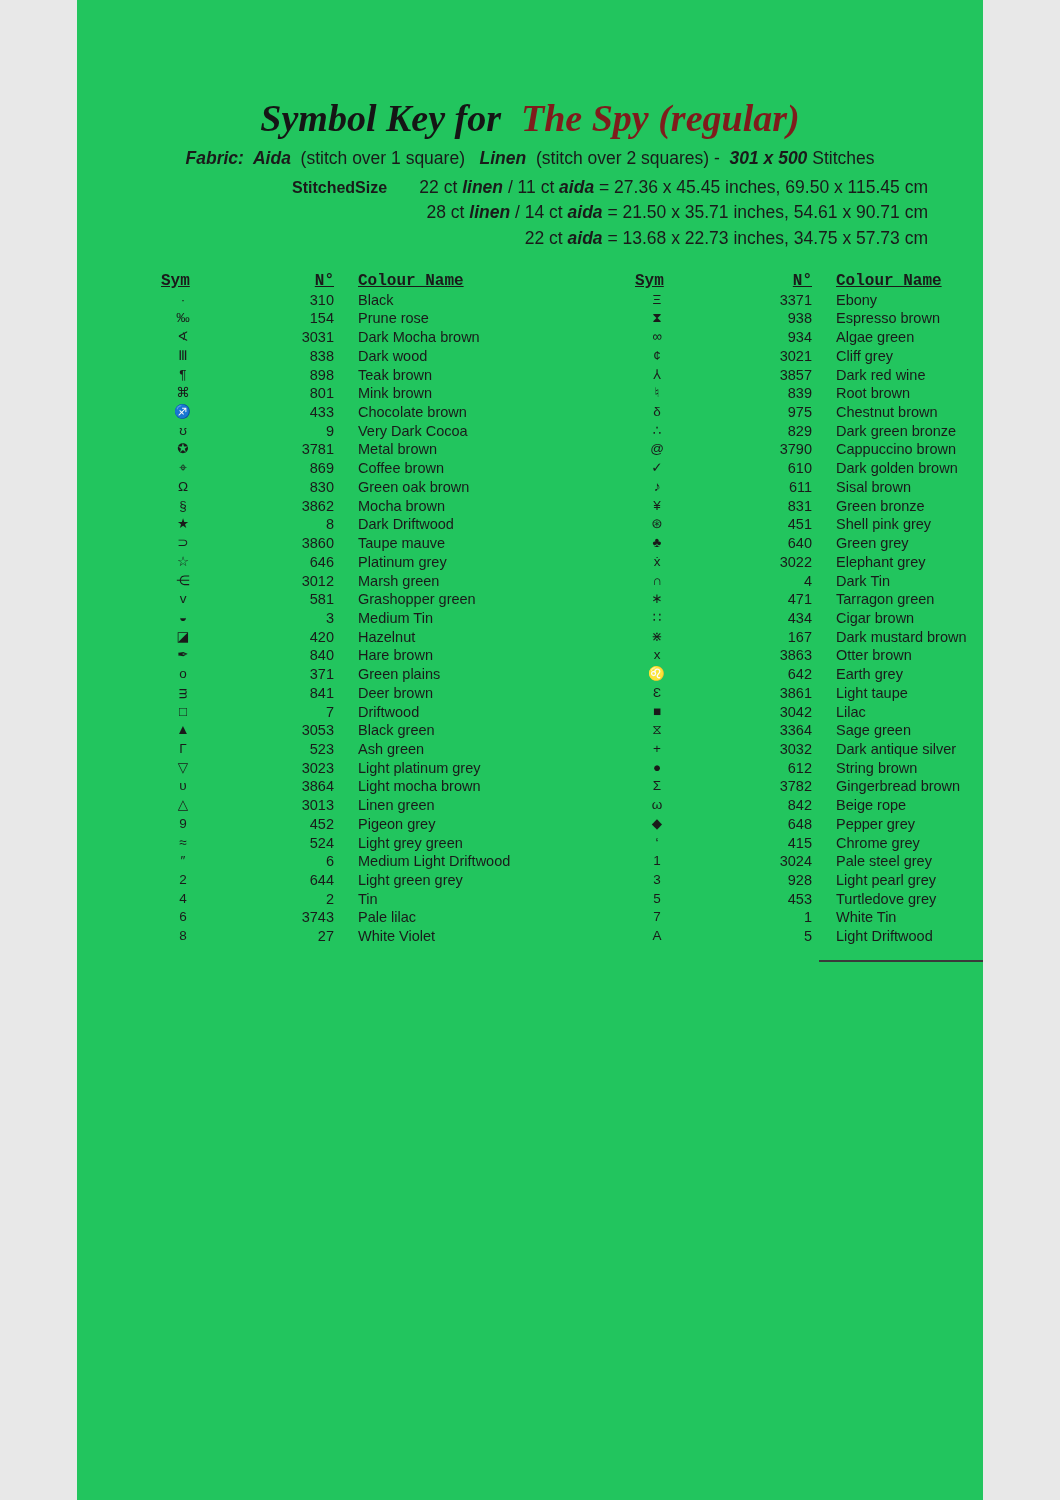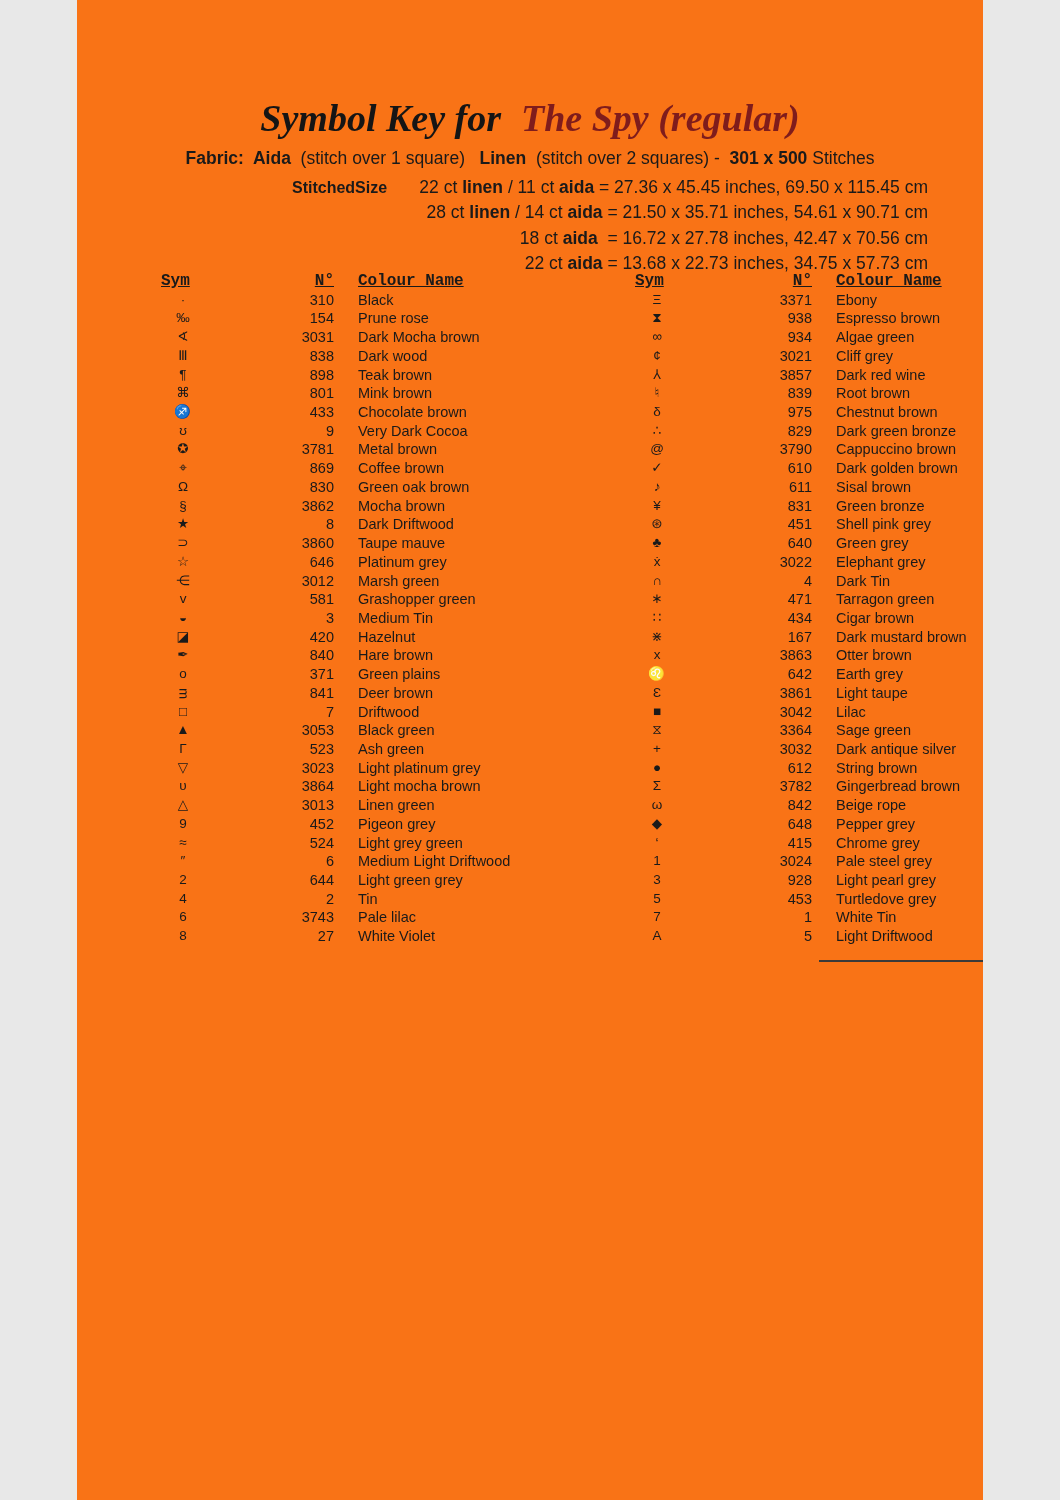--- a/index.html
+++ b/index.html
@@ -1,20 +1,20 @@
 <!DOCTYPE html>
 <html><head>
 <meta charset="utf-8">
 <style>
   html,body{margin:0;padding:0;background:#e8e8e8;}
   .page{
     position:relative;
     width:906px;height:1500px;
     margin:0 auto;
-    background:#f97316;
+    background:#22c55e;
     font-family:"Liberation Sans", sans-serif;
     color:#1a1a1a;
     overflow:hidden;
   }
   .title{
     position:absolute;top:96px;left:0;width:100%;
     text-align:center;
     font-family:"Liberation Serif", serif;
     font-style:italic;font-weight:bold;
     font-size:38px;
@@ -28,21 +28,21 @@
   }
   .size-label{
     position:absolute;left:215px;top:179px;
     font-size:16px;font-weight:bold;
   }
   .size-lines{
     position:absolute;top:175px;right:55px;
     text-align:right;font-size:17.5px;line-height:25.3px;margin-left:44px;
   }
   .size-line{white-space:pre;}
-  .b{font-weight:bold;}
+  .b{font-weight:bold;font-style:italic;}
   .table{position:absolute;top:272px;font-size:14.5px;}
   .table-left{left:84px;width:480px;}
   .table-right{left:558px;width:449px;}
   .trow{display:grid;height:18.72px;line-height:18.72px;}
   .table-left .trow{grid-template-columns:44px 129px 1fr;}
   .table-right .trow{grid-template-columns:44px 133px 1fr;}
   .cell{overflow:visible;}
   .cell.sym{text-align:center;font-size:13.5px;}
   .cell.num{text-align:right;}
   .cell.name{padding-left:24px;}
@@ -64,21 +64,20 @@
 
   <div class="title"><span class="title-prefix">Symbol Key for</span><span class="title-name" style="color: rgb(127, 28, 28);">The Spy (regular)</span></div>
 
   <div class="fabric-line"><span class="b">Fabric:  </span><span class="b">Aida</span><span>  (stitch over 1 square)   </span><span class="b">Linen</span><span>  (stitch over 2 squares) -  </span><span class="b">301 x 500</span><span> Stitches</span></div>
 
   <div class="size-label">StitchedSize</div>
 
   <div class="size-lines">
       <div class="size-line"><span>22 ct </span><span class="b">linen</span><span> / 11 ct </span><span class="b">aida</span><span> = 27.36 x 45.45 inches, 69.50 x 115.45 cm</span></div>
       <div class="size-line"><span>28 ct </span><span class="b">linen</span><span> / 14 ct </span><span class="b">aida</span><span> = 21.50 x 35.71 inches, 54.61 x 90.71 cm</span></div>
-      <div class="size-line"><span>18 ct </span><span class="b">aida</span><span>  = 16.72 x 27.78 inches, 42.47 x 70.56 cm</span></div>
       <div class="size-line"><span>22 ct </span><span class="b">aida</span><span> = 13.68 x 22.73 inches, 34.75 x 57.73 cm</span></div>
     </div>
 
   <div class="table table-left">
       <div class="trow thead">
         <span class="cell sym">Sym</span>
         <span class="cell num">N°</span>
         <span class="cell name">Colour Name</span>
       </div>
       <div class="trow">

